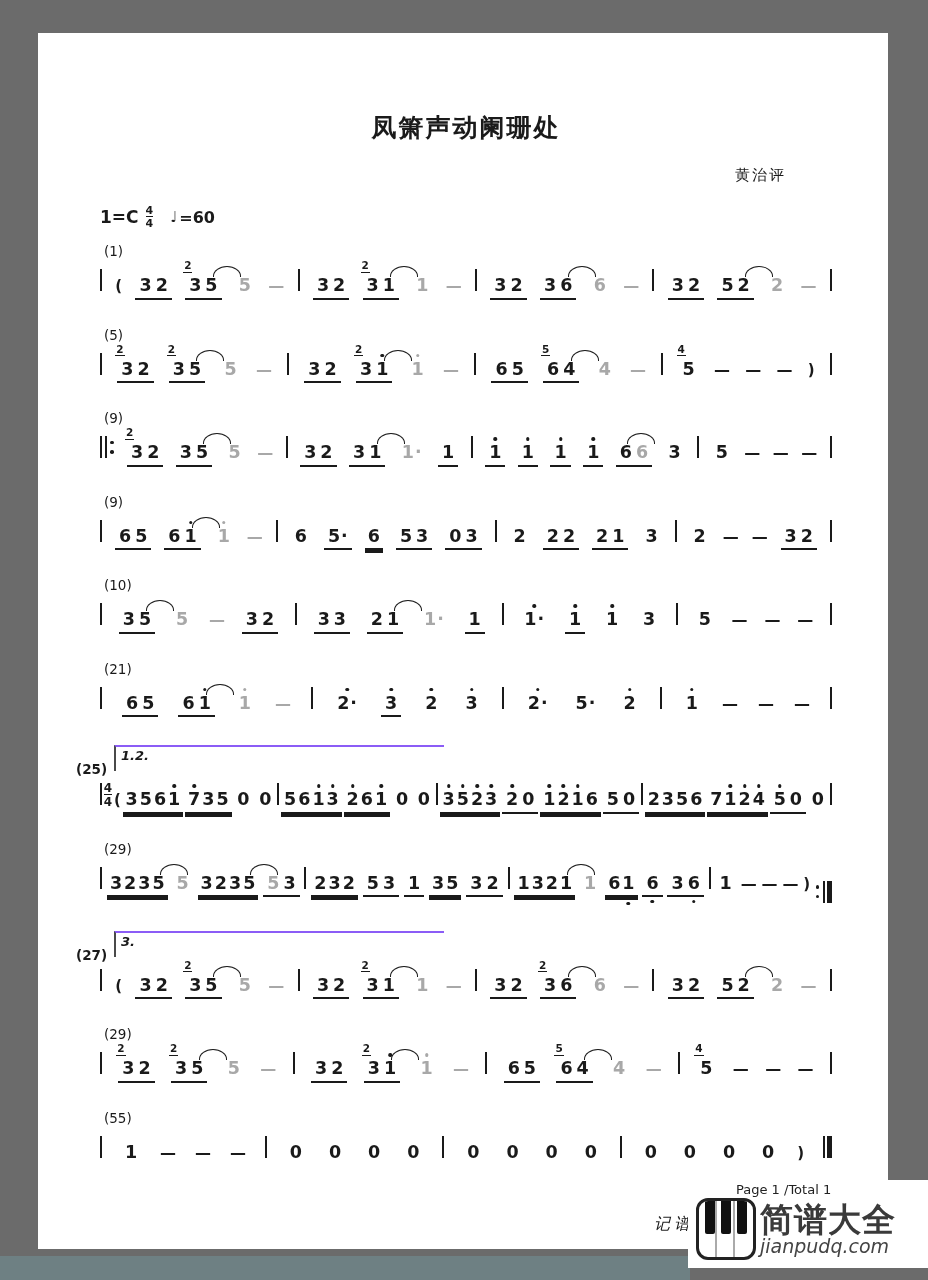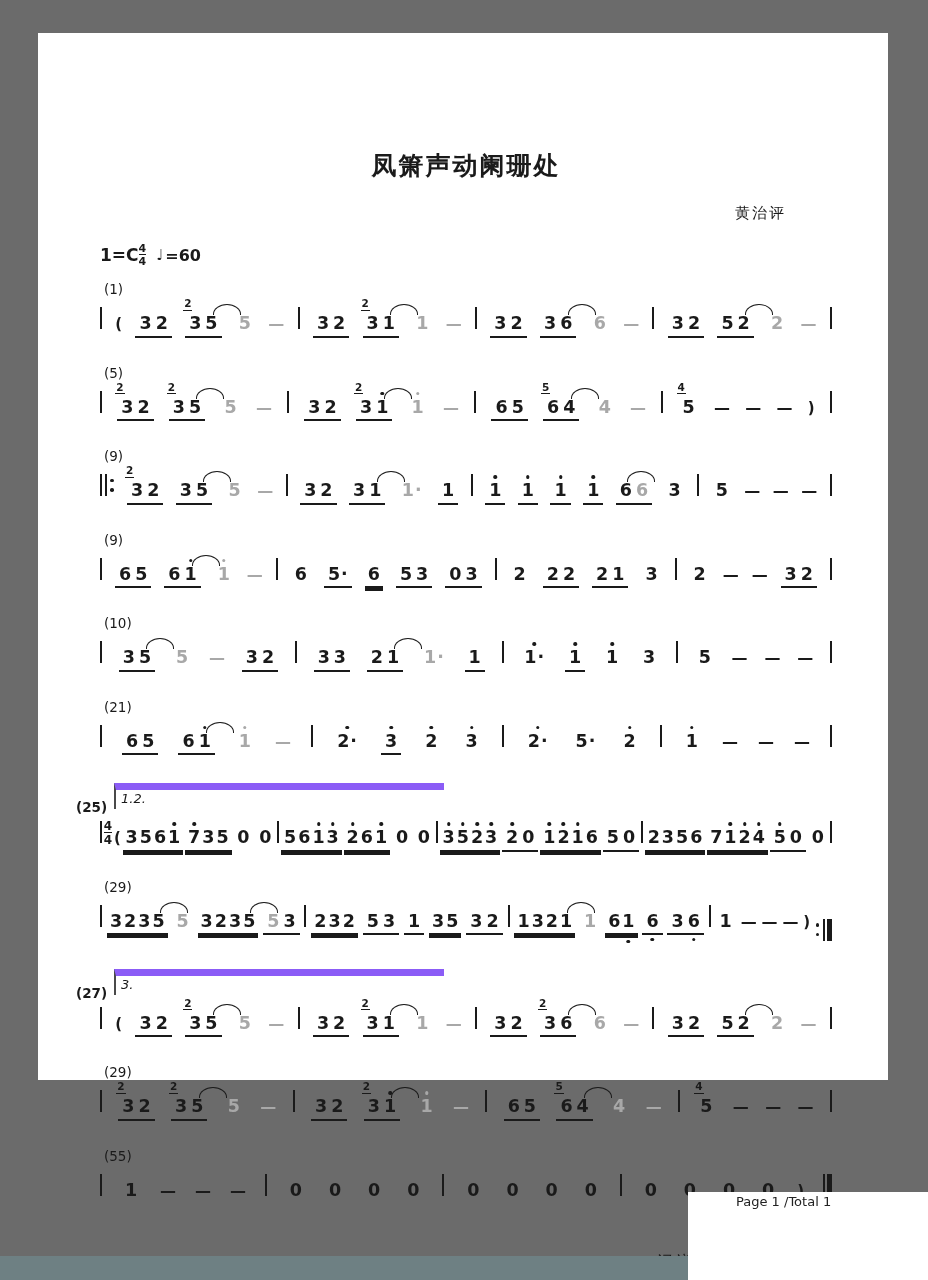--- a/index.html
+++ b/index.html
@@ -1,40 +1,40 @@
 <!DOCTYPE html>
 <html><head>
 <meta charset="utf-8">
 <style>
   html,body{margin:0;padding:0;}
   body{width:928px;height:1280px;background:#6b6b6b;position:relative;overflow:hidden;
        font-family:"DejaVu Sans",sans-serif;color:#1a1a1a;}
-  .page{position:absolute;left:38px;top:33px;width:850px;height:1047px;background:#fff;
-        box-sizing:border-box;padding:116px 56px 0 62px;}
+  .page{position:absolute;left:38px;top:33px;width:850px;height:1216px;background:#fff;
+        box-sizing:border-box;padding:78px 56px 0 62px;}
   .title{text-align:center;font-size:25px;font-weight:bold;letter-spacing:2px;
          font-family:"DejaVu Serif","DejaVu Sans",serif;}
   .author{text-align:right;padding-right:46px;margin-top:22px;font-size:15px;letter-spacing:2px;
           font-family:"DejaVu Serif",serif;}
-  .keyrow{display:flex;align-items:center;gap:0;font-weight:bold;font-size:17px;margin-top:20px;}
+  .keyrow{display:flex;align-items:center;gap:7px;font-weight:bold;font-size:17px;margin-top:20px;}
   .frac{display:inline-flex;flex-direction:column;align-items:center;line-height:1;font-size:11px;}
   .frac b{font-weight:bold;}
   .frac .fb{border-top:1.2px solid #1a1a1a;padding-top:1px;}
   .tempo{display:flex;align-items:center;gap:2px;margin-left:10px;font-size:16px;}
   .tempo .nq{font-size:15px;}
   
   .score{margin-top:4px;}
   .line{display:flex;align-items:baseline;justify-content:space-between;position:relative;
         margin-top:53px;}
   .line:first-child{margin-top:40px;}
   .line.has-volta{margin-top:66px;}
   .mlabel{position:absolute;top:-26px;left:4px;font-size:13.5px;}
   .has-volta .mlabel{left:-24px;top:-22px;font-weight:bold;}
   .volta{position:absolute;top:-38px;left:14px;width:330px;height:26px;box-sizing:border-box;
-         border-top:7px solid #8b5cf6;border-left:2px solid #4a4a4a;
-         font-size:13px;font-weight:normal;font-style:italic;padding:1px 0 0 5px;}
+         border-top:2px solid #8b5cf6;border-left:2px solid #4a4a4a;
+         font-size:13px;font-weight:bold;font-style:italic;padding:1px 0 0 5px;}
   .barw{display:inline-flex;align-items:flex-end;gap:2.5px;}
   .bar{display:inline-block;width:2px;height:22px;background:#1a1a1a;}
   .bar.thick{width:4.5px;}
   .rdots{height:22px;display:flex;flex-direction:column;justify-content:center;gap:6px;margin:0 1px;}
   .rd{width:3.5px;height:3.5px;border-radius:50%;background:#1a1a1a;}
   .grp{display:inline-flex;position:relative;padding:0 2px 3px;}
   .grp.u0{padding-bottom:3px;border-bottom:2px solid transparent;}
   .grp.u1{border-bottom:2px solid #1a1a1a;}
   .grp.u2{border-bottom:2px solid #1a1a1a;box-shadow:0 3px 0 #1a1a1a;}
   .grp.u2 .note{padding:0 1px;}
@@ -58,21 +58,21 @@
   .dash.gray{color:#a8a8a8;}
   .paren{font-size:15px;font-weight:bold;}
   .timesig{display:inline-flex;flex-direction:column;align-items:center;line-height:1;font-size:12px;
            align-self:center;position:relative;top:-3px;}
   .timesig .fb{border-top:1.2px solid #1a1a1a;padding-top:1px;}
   .timesig b{font-weight:bold;}
   
   .transcriber{margin-top:48px;text-align:right;padding-right:58px;font-size:16px;
                font-style:italic;letter-spacing:4px;font-family:"DejaVu Serif",serif;}
   .strip{position:absolute;left:0;bottom:0;width:690px;height:24px;background:#6e8083;}
-  .logo-panel{position:absolute;right:0;bottom:0;width:240px;height:88px;background:#fff;}
+  .logo-panel{position:absolute;right:0;bottom:12px;width:240px;height:88px;background:#fff;}
   .pageinfo{font-size:13px;color:#222;margin:2px 0 0 48px;}
   .logorow{display:flex;align-items:center;padding-left:8px;margin-top:1px;}
   .piano{width:54px;height:56px;border:3px solid #222;border-radius:12px;background:#fff;
          position:relative;overflow:hidden;flex:0 0 auto;}
   .wk{position:absolute;top:0;bottom:0;width:1.6px;background:#aaa;}
   .bk{position:absolute;top:0;width:10px;height:33px;background:#111;border-radius:0 0 2px 2px;}
   .logotext{margin-left:4px;line-height:1;}
   .lt1{font-size:33px;font-weight:bold;color:#3a3a3a;letter-spacing:1px;}
   .lt2{font-size:19px;font-style:italic;color:#444;margin-top:1px;}
 </style>
@@ -864,13 +864,26 @@
       </div>
     </div>
 
   <div class="transcriber">记谱：黄时雨</div>
 </div>
 
 <div class="strip"></div>
 
 <div class="logo-panel">
   <div class="pageinfo">Page 1 /Total 1</div>
+  <div class="logorow">
+    <div class="piano">
+      <i class="wk" style="left:16px"></i>
+      <i class="wk" style="left:34px"></i>
+      <i class="bk" style="left:6px"></i>
+      <i class="bk" style="left:22px"></i>
+      <i class="bk" style="left:38px"></i>
+    </div>
+    <div class="logotext">
+      <div class="lt1">简谱大全</div>
+      <div class="lt2">jianpudq.com</div>
+    </div>
+  </div>
 </div>
 
 </body></html>

